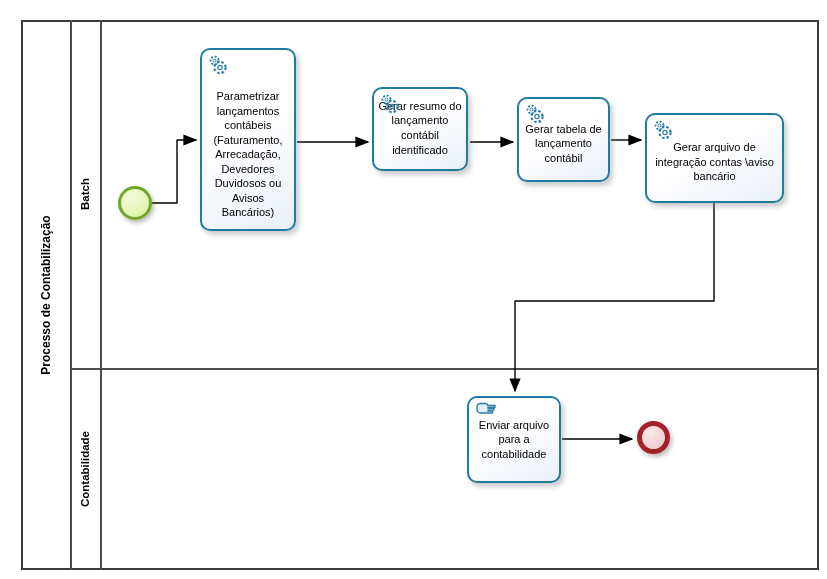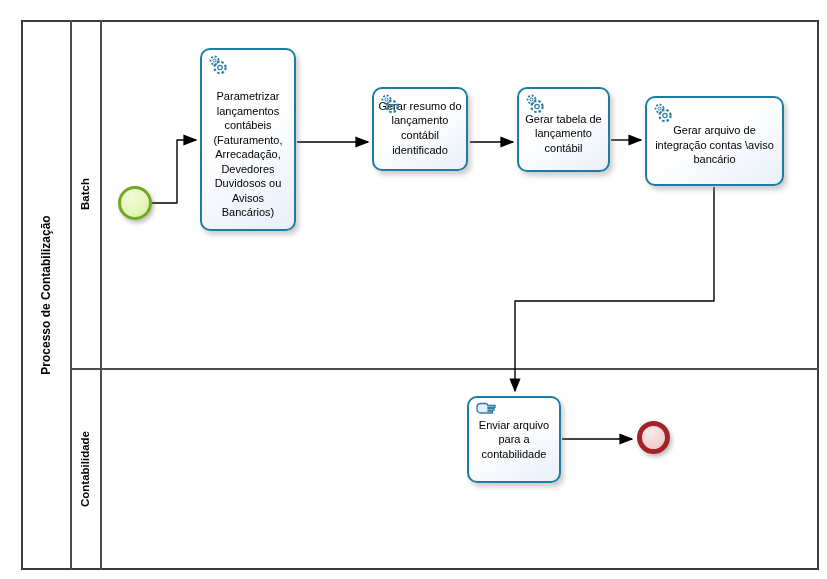--- a/index.html
+++ b/index.html
@@ -123,31 +123,31 @@
   <div class="task" style="left:372px; top:87px; width:96px; height:84px; padding-top:4px;">
     <svg class="icon" width="22" height="22" viewBox="0 0 22 22">
       <circle cx="7.5" cy="6.5" r="4" fill="none" stroke="#2b7da3" stroke-width="1.8" stroke-dasharray="2 1.7"></circle>
       <circle cx="7.5" cy="6.5" r="1.5" fill="none" stroke="#2b7da3" stroke-width="1"></circle>
       <circle cx="13" cy="13.5" r="5.6" fill="none" stroke="#2b7da3" stroke-width="2.2" stroke-dasharray="2.5 2"></circle>
       <circle cx="13" cy="13.5" r="2.2" fill="none" stroke="#2b7da3" stroke-width="1.2"></circle>
     </svg>
     <div>Gerar resumo do lançamento contábil identificado</div>
   </div>
 
-  <div class="task" style="left:517px; top:87px; width:93px; height:85px; padding-top:14px;">
+  <div class="task" style="left:517px; top:97px; width:93px; height:85px; padding-top:14px;">
     <svg class="icon" width="22" height="22" viewBox="0 0 22 22">
       <circle cx="7.5" cy="6.5" r="4" fill="none" stroke="#2b7da3" stroke-width="1.8" stroke-dasharray="2 1.7"></circle>
       <circle cx="7.5" cy="6.5" r="1.5" fill="none" stroke="#2b7da3" stroke-width="1"></circle>
       <circle cx="13" cy="13.5" r="5.6" fill="none" stroke="#2b7da3" stroke-width="2.2" stroke-dasharray="2.5 2"></circle>
       <circle cx="13" cy="13.5" r="2.2" fill="none" stroke="#2b7da3" stroke-width="1.2"></circle>
     </svg>
     <div>Gerar tabela de lançamento contábil</div>
   </div>
 
-  <div class="task" style="left:645px; top:96px; width:139px; height:90px; padding:14px 8px 6px;">
+  <div class="task" style="left:645px; top:113px; width:139px; height:90px; padding:14px 8px 6px;">
     <svg class="icon" width="22" height="22" viewBox="0 0 22 22">
       <circle cx="7.5" cy="6.5" r="4" fill="none" stroke="#2b7da3" stroke-width="1.8" stroke-dasharray="2 1.7"></circle>
       <circle cx="7.5" cy="6.5" r="1.5" fill="none" stroke="#2b7da3" stroke-width="1"></circle>
       <circle cx="13" cy="13.5" r="5.6" fill="none" stroke="#2b7da3" stroke-width="2.2" stroke-dasharray="2.5 2"></circle>
       <circle cx="13" cy="13.5" r="2.2" fill="none" stroke="#2b7da3" stroke-width="1.2"></circle>
     </svg>
     <div>Gerar arquivo de integração contas \aviso bancário</div>
   </div>
 
   <div class="task" style="left:467px; top:396px; width:94px; height:87px; ">

